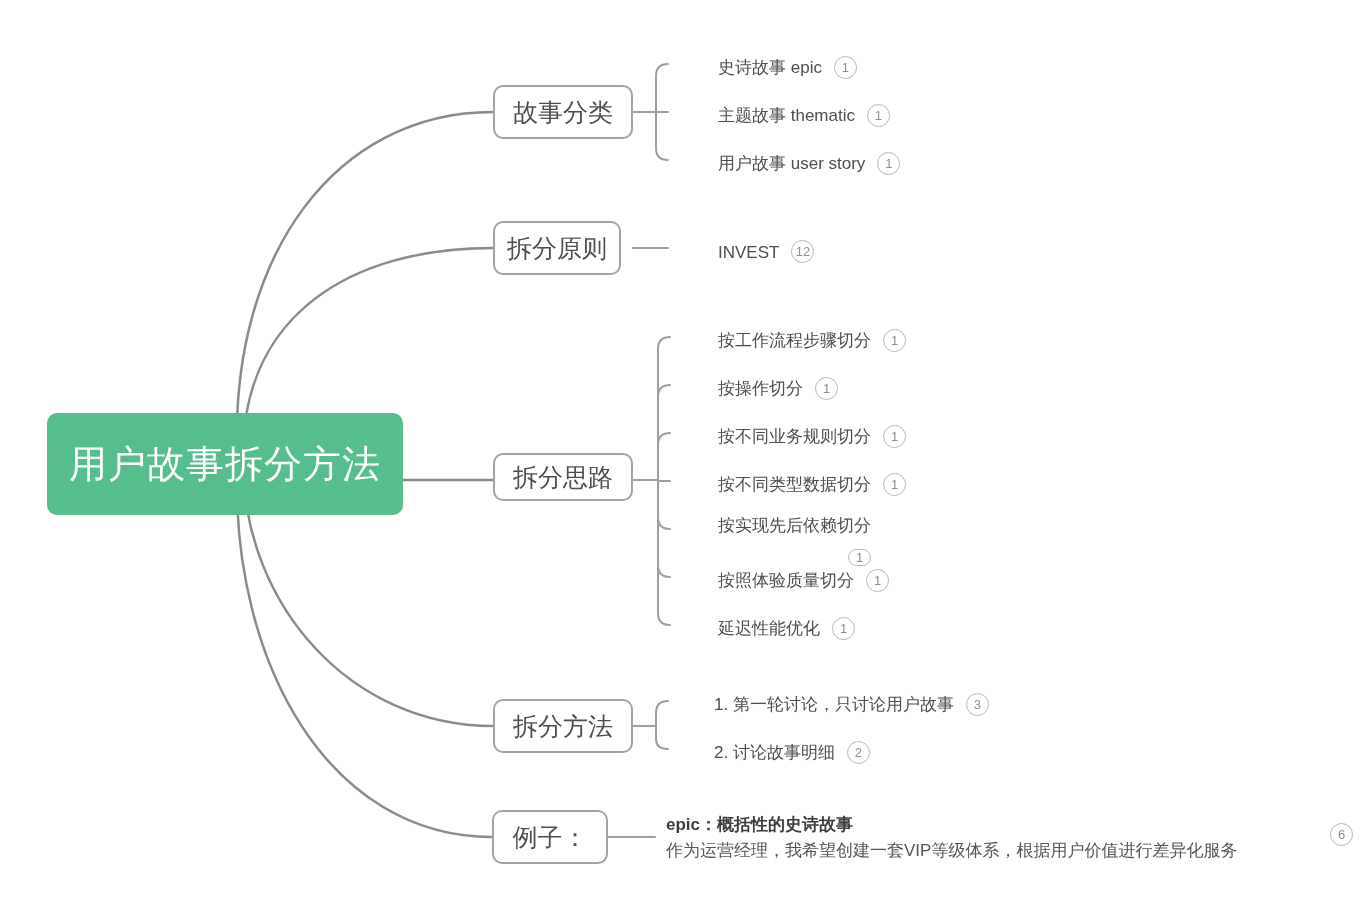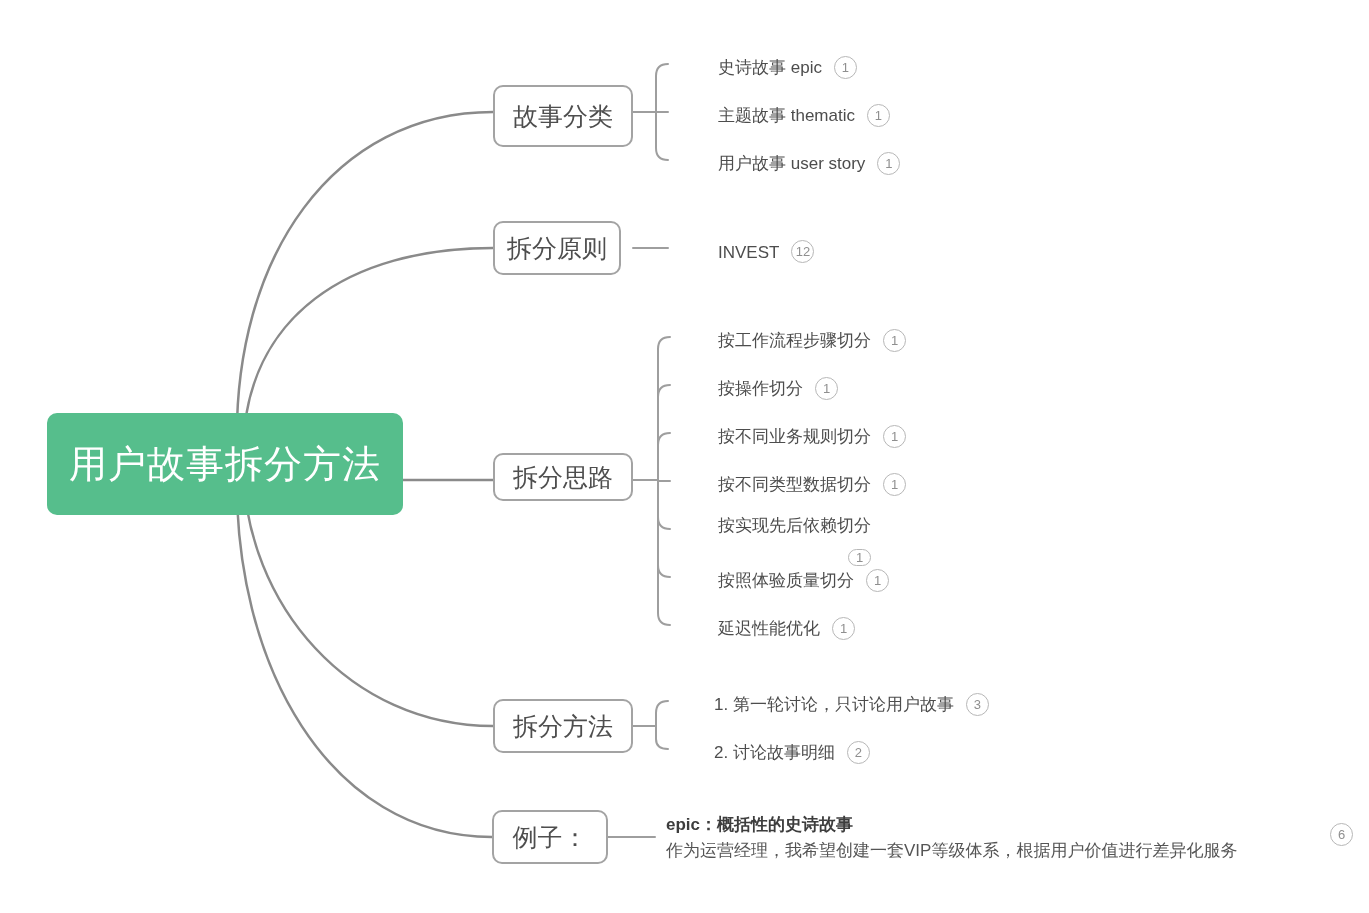--- a/index.html
+++ b/index.html
@@ -105,21 +105,21 @@
     <path class="sub" d="M 656 726 L 656 713 Q 656 701 668 701"></path>
     <path class="sub" d="M 656 726 L 656 739 Q 656 749 668 749"></path>
 
     <path class="sub" d="M 608 837 L 655 837"></path>
   </svg>
 
   <div class="root-topic" style="background: rgb(86, 190, 140); color: rgb(255, 255, 255);">
     <span>用户故事拆分方法</span>
   </div>
 
-  <div class="topic-box" style="left:493px; top:85px; width:140px; height:62px;">
+  <div class="topic-box" style="left:493px; top:85px; width:140px; height:54px;">
     <span>故事分类</span>
   </div>
   <div class="topic-box" style="left:493px; top:221px; width:128px; height:54px;">
     <span>拆分原则</span>
   </div>
   <div class="topic-box" style="left:493px; top:453px; width:140px; height:48px;">
     <span>拆分思路</span>
   </div>
   <div class="topic-box" style="left:493px; top:699px; width:140px; height:54px;">
     <span>拆分方法</span>

